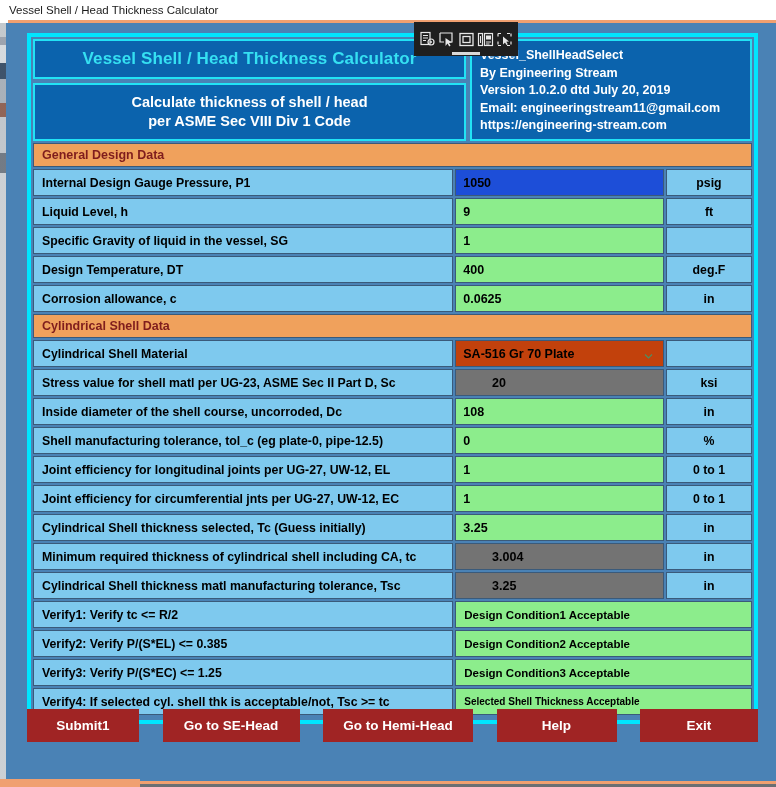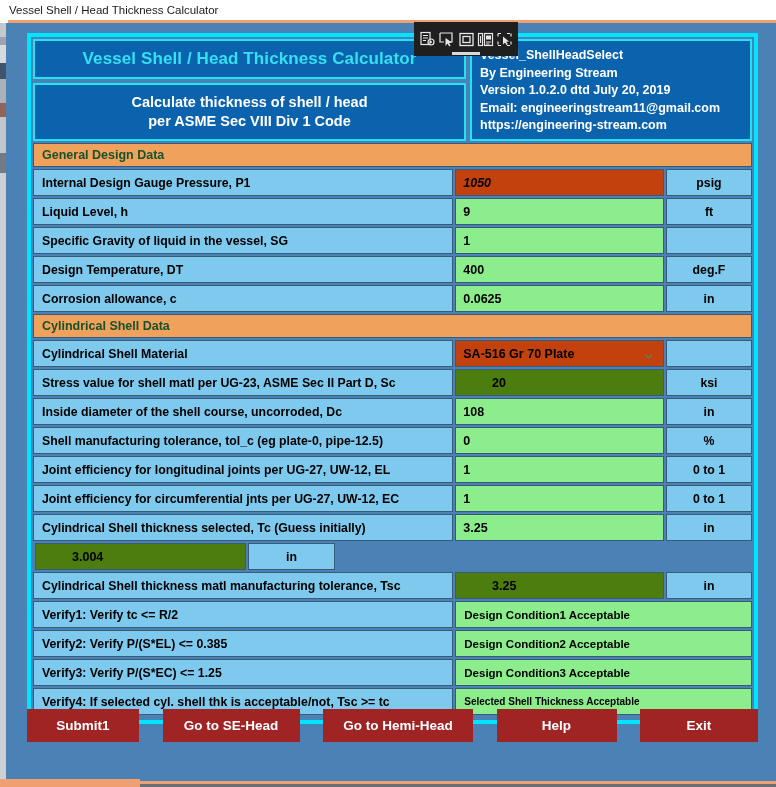--- a/index.html
+++ b/index.html
@@ -101,21 +101,21 @@
   #header-right div { white-space: nowrap; }
 
   
   #table-area { padding: 0 2px 2px 2px; }
 
   .section-head {
     height: 24px; background: #f0a15c;
     border: 1px solid #3a5a7a;
     display: flex; align-items: center;
     padding-left: 8px;
-    color: #14532d; font-size: 12.5px; font-weight: bold;
+    color: #7f1d1d; font-size: 12.5px; font-weight: bold;
     margin-bottom: 2px;
   }
 
   .row { display: flex; height: 27px; margin-bottom: 2px; }
 
   .cell-label {
     width: 425px;
     background: #7ec9ee; border: 1px solid #3a5a7a;
     display: flex; align-items: center; padding-left: 8px;
     color: #000000; font-size: 12.3px; font-weight: bold;
@@ -129,22 +129,22 @@
     position: relative;
   }
   .cell-unit {
     width: 87px; margin-left: 2px;
     background: #7ec9ee; border: 1px solid #3a5a7a;
     display: flex; align-items: center; justify-content: center;
     color: #000000; font-size: 12.3px; font-weight: bold;
   }
 
   .v-input  { background: #8ced8c; }
-  .v-focus  { background: #c2410c; font-style: italic; }
-  .v-calc   { background: #4d7c0f; padding-left: 36px; }
+  .v-focus  { background: #1d4ed8; }
+  .v-calc   { background: #737373; padding-left: 36px; }
   .v-select { background: #c2410c; }
 
   
   .row.verify .cell-val { width: 300px; font-size: 11.5px; padding-left: 8px; }
   .row.verify .cell-val.small { font-size: 10px; }
   .row.verify .cell-label { font-size: 12.3px; }
 
   .chev {
     position: absolute; right: 10px; top: 50%; transform: translateY(-50%);
     width: 9px; height: 9px;
@@ -336,20 +336,21 @@
           <div class="cell-unit">0 to 1</div>
         </div>
         <div class="row">
           <div class="cell-label">Cylindrical Shell thickness selected, Tc (Guess initially)</div>
           <div class="cell-val v-input">
             <span>3.25</span>
           </div>
           <div class="cell-unit">in</div>
         </div>
         <div class="row">
+          <div class="cell-label">Minimum required thickness of cylindrical shell including CA, tc</div>
           <div class="cell-val v-calc">
             <span>3.004</span>
           </div>
           <div class="cell-unit">in</div>
         </div>
         <div class="row">
           <div class="cell-label">Cylindrical Shell thickness matl manufacturing tolerance, Tsc</div>
           <div class="cell-val v-calc">
             <span>3.25</span>
           </div>

